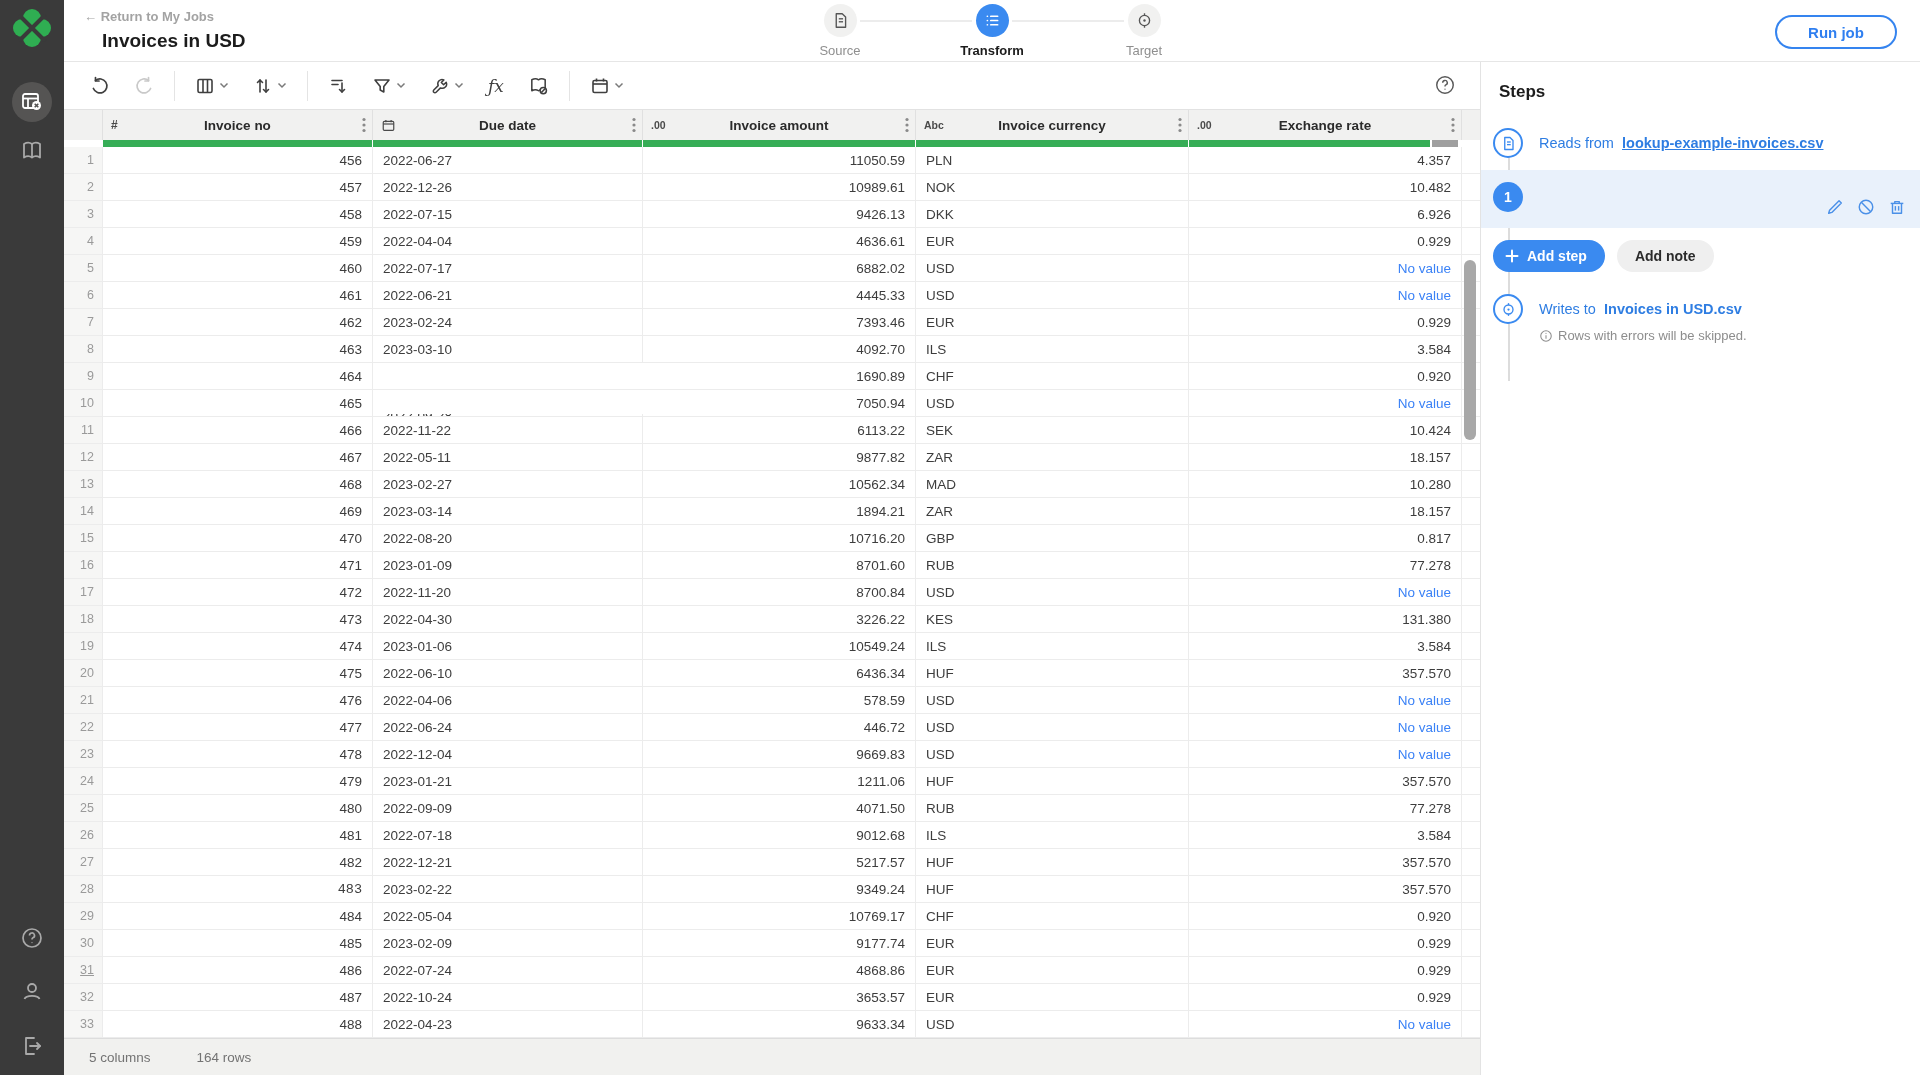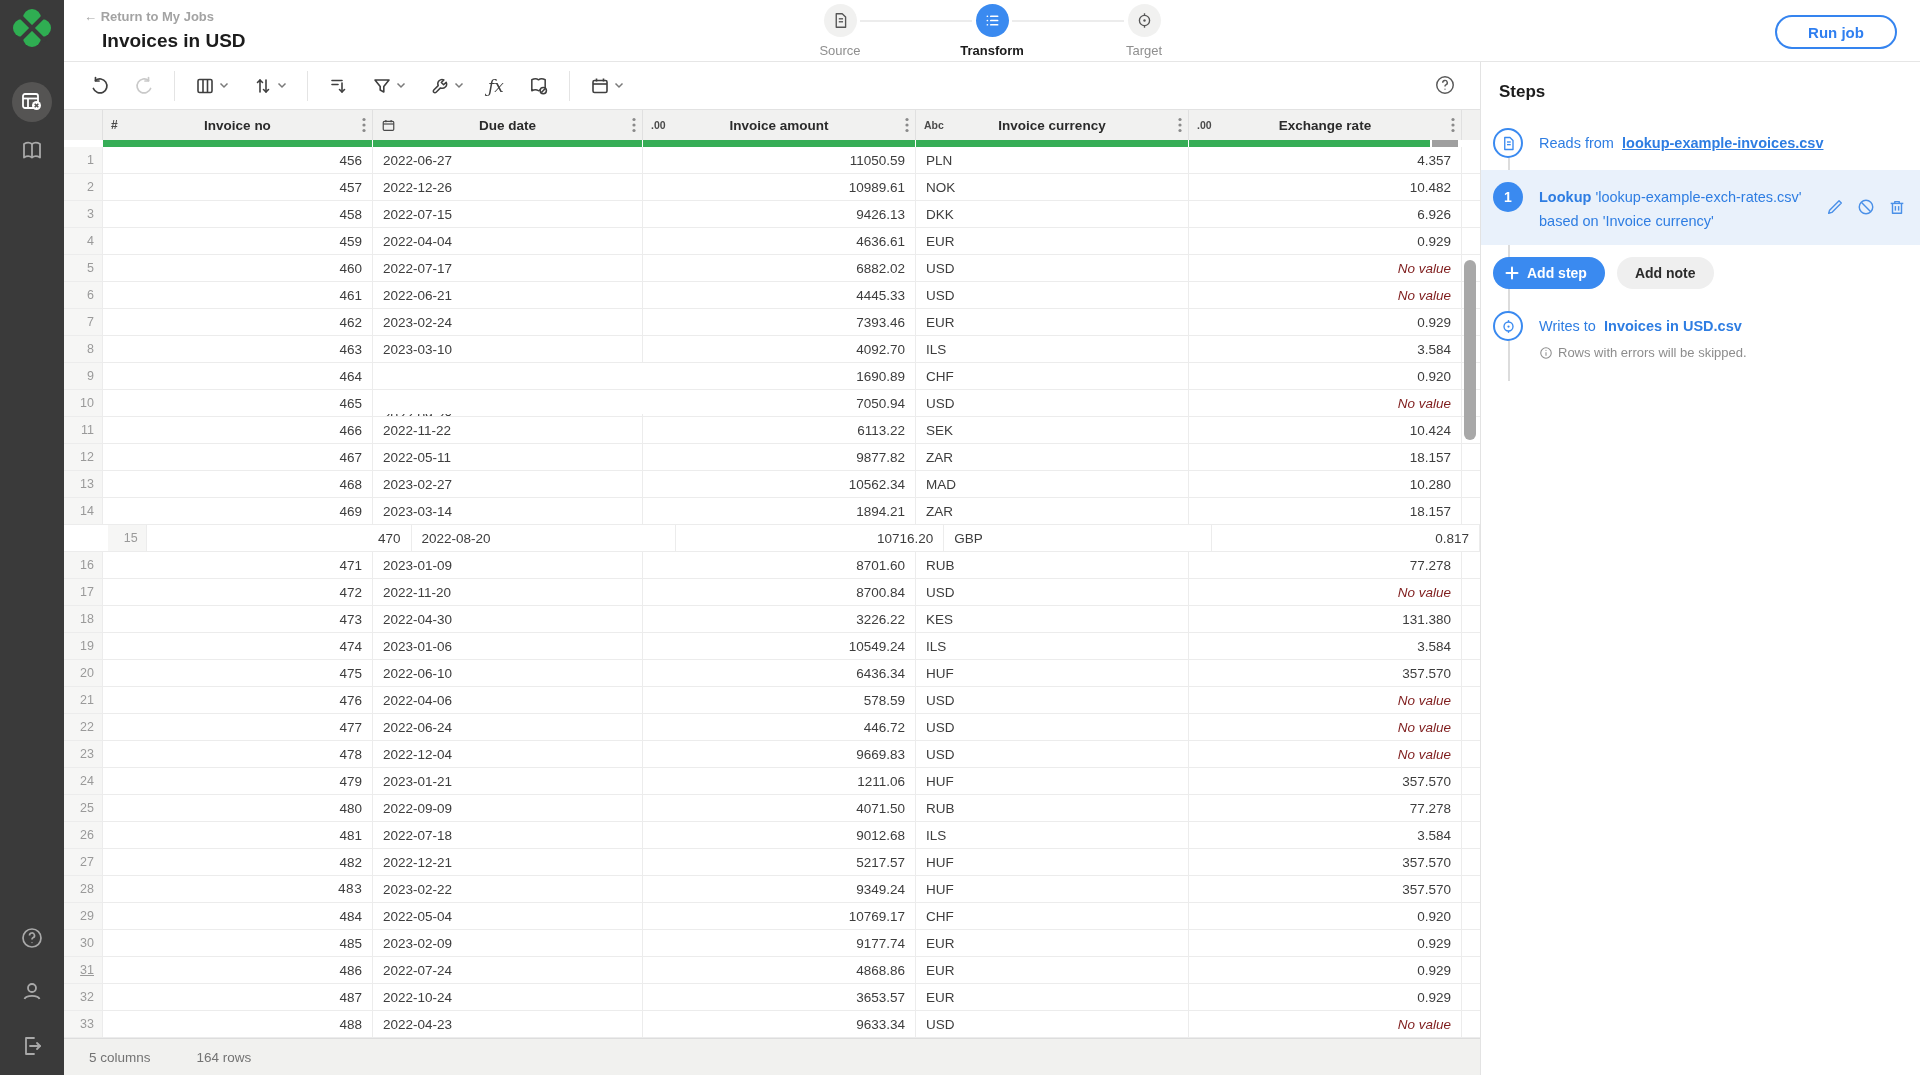--- a/index.html
+++ b/index.html
@@ -59,21 +59,21 @@
   .hdr-corner { background:#f1f1f0; border-right:1px solid #e0e0e0; }
   .qual-row { display:flex; height:7px; background:#fff; }
   .qual-seg { height:7px; display:flex; }
   .qual-green { background:#36ad56; height:7px; }
   .qual-grey { background:#9f9f9f; height:7px; }
   .row { display:flex; height:27px; border-bottom:1px solid #ececec; background:#fff; }
   .cell { border-right:1px solid #ececec; font-size:13.5px; color:#3d3d3d; padding:0 10px;
     display:flex; align-items:center; overflow:hidden; white-space:nowrap; }
   .cell.num { justify-content:flex-end; }
   .cell.rowno { background:#f6f6f5; color:#9a9a9a; font-size:12.5px; justify-content:flex-end; padding-right:8px; }
-  .cell.novalue { color:#7f1d1d; font-style:italic; justify-content:flex-end; }
+  .cell.novalue { color:#3b82f6; justify-content:flex-end; }
   .vscroll-thumb { position:absolute; right:4px; top:150px; width:12px; height:180px; border-radius:6px; background:#a8a8a8; }
 
   
   .statusbar { height:37px; background:#f1f1ef; border-top:1px solid #dddddd; display:flex; align-items:center;
     padding-left:25px; gap:46px; font-size:13.5px; color:#737373; }
 
   
   .steps-panel { position:absolute; left:1480px; top:62px; width:440px; height:1013px; background:#fff;
     border-left:1px solid #e3e3e3; }
   .steps-title { margin:20px 0 14px 18px; font-size:17px; font-weight:bold; color:#1c1c1c; }
@@ -490,21 +490,21 @@
           </div>
           <div class="row">
             <div class="cell rowno" style="width: 39px;">14</div>
             <div class="cell num" style="width: 270px;">469</div>
             <div class="cell" style="width: 270px;">2023-03-14</div>
             <div class="cell num" style="width: 273px;">1894.21</div>
             <div class="cell" style="width: 273px;">ZAR</div>
             <div class="cell num" style="width: 273px;">18.157</div>
           </div>
           <div class="row">
-            <div class="cell rowno" style="width: 39px; margin-left: 44px;">15</div>
+            <div class="cell rowno" style="width: 39px;">15</div>
             <div class="cell num" style="width: 270px;">470</div>
             <div class="cell" style="width: 270px;">2022-08-20</div>
             <div class="cell num" style="width: 273px;">10716.20</div>
             <div class="cell" style="width: 273px;">GBP</div>
             <div class="cell num" style="width: 273px;">0.817</div>
           </div>
           <div class="row">
             <div class="cell rowno" style="width: 39px;">16</div>
             <div class="cell num" style="width: 270px;">471</div>
             <div class="cell" style="width: 270px;">2023-01-09</div>
@@ -672,24 +672,20 @@
           </svg>
         </div>
         <div class="s-text">
           <span>Reads from&nbsp;</span>
           <span class="file-link">lookup-example-invoices.csv</span>
         </div>
       </div>
 
       <div class="step-row lookup-row">
         <div class="s-num">1</div>
-        <div class="s-text">
-          <b>Lookup</b> <span>'lookup-example-exch-rates.csv'</span><br>
-          <span>based on 'Invoice currency'</span>
-        </div>
         <div class="lookup-actions">
           <span>
             <svg width="18" height="18" viewBox="0 0 20 20" fill="none" stroke="currentColor" stroke-width="1.6" stroke-linejoin="round">
               <path d="M3 17 L4 13.5 L14.5 3 L17 5.5 L6.5 16 Z"></path>
             </svg>
           </span>
           <span>
             <svg width="18" height="18" viewBox="0 0 20 20" fill="none" stroke="currentColor" stroke-width="1.6">
               <circle cx="10" cy="10" r="7.5"></circle>
                 <line x1="4.8" y1="4.8" x2="15.2" y2="15.2"></line>

